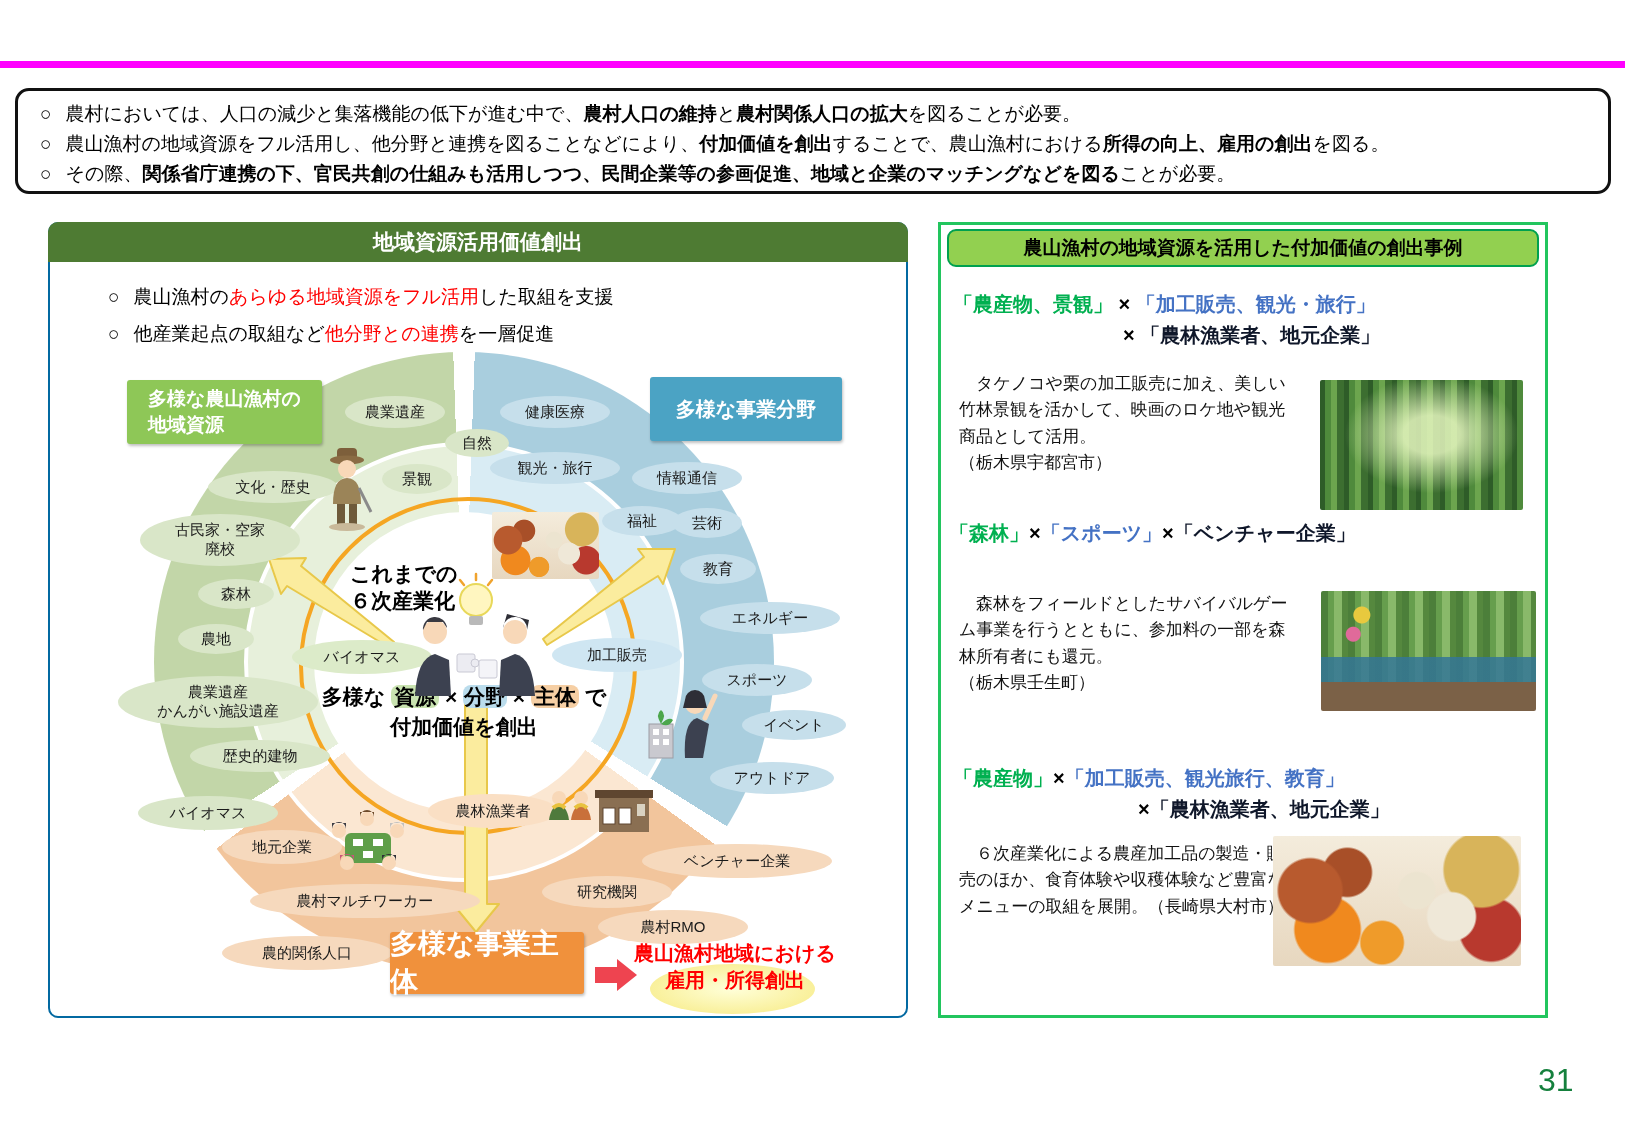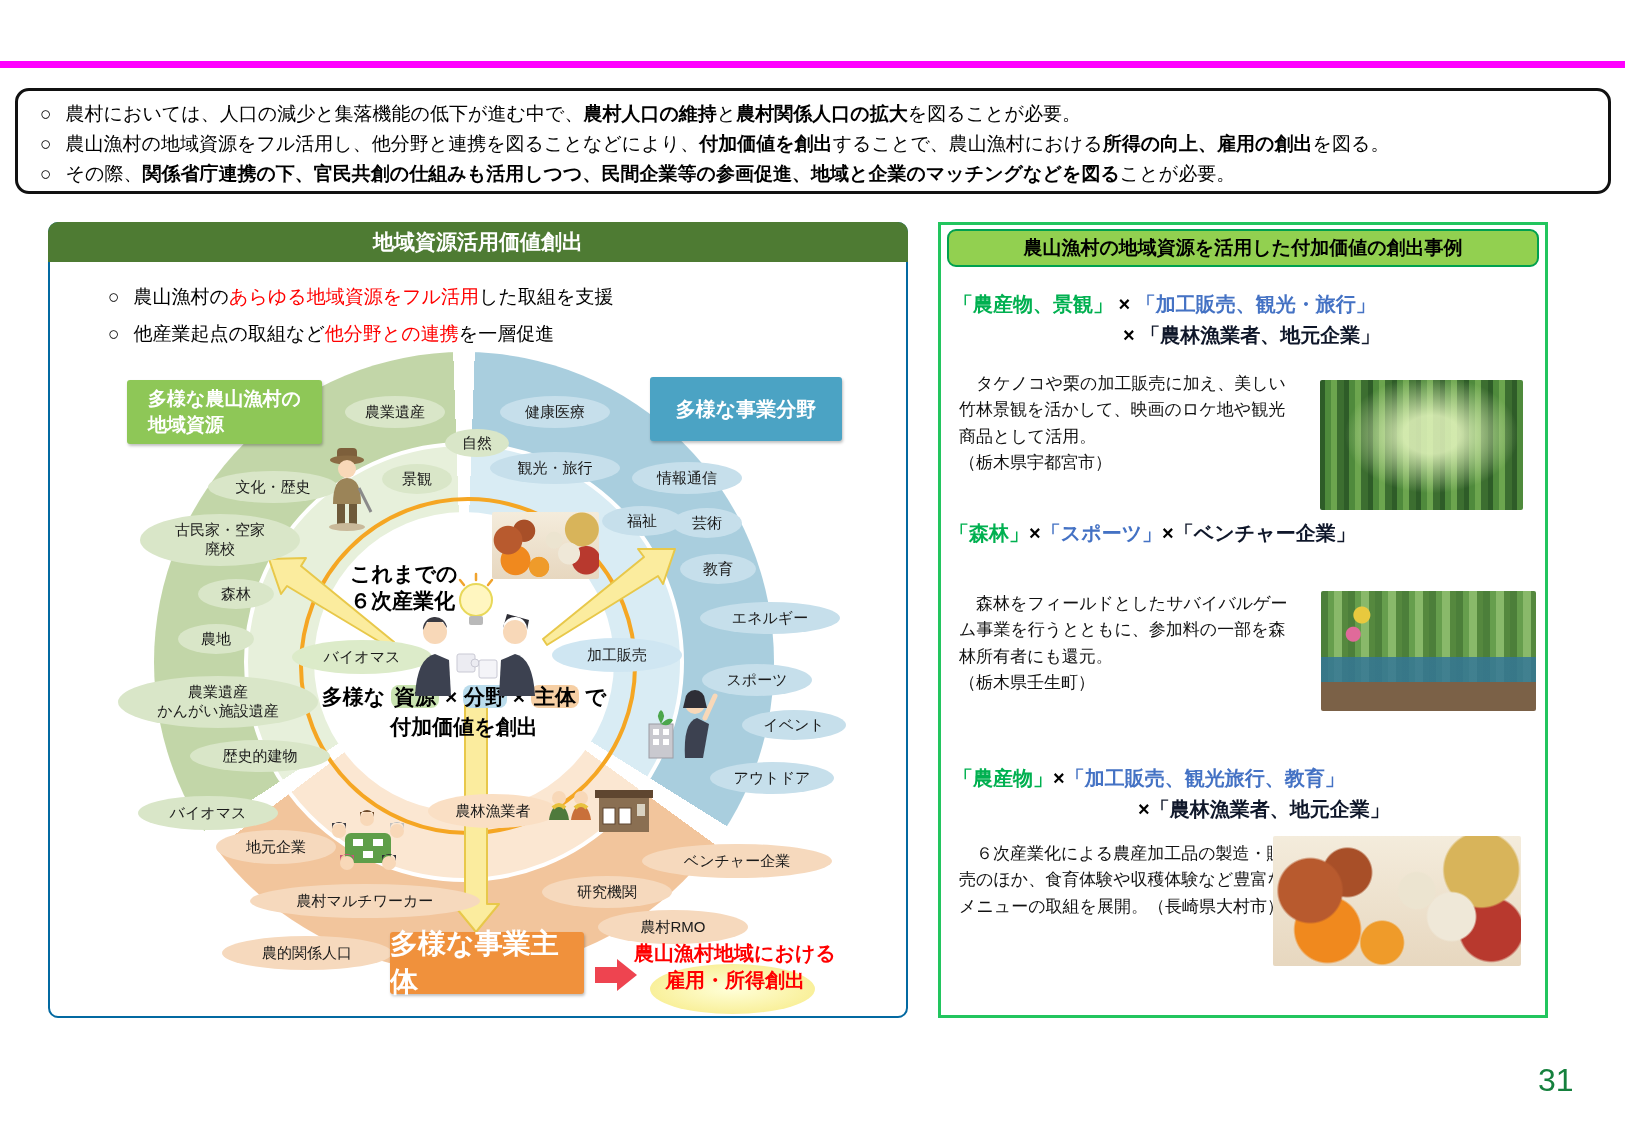--- a/index.html
+++ b/index.html
@@ -155,21 +155,21 @@
     <div class="bub bub-b" style="left:582px;top:238px;width:110px;height:32px">情報通信</div>
     <div class="bub bub-b" style="left:552px;top:282px;width:80px;height:30px">福祉</div>
     <div class="bub bub-b" style="left:622px;top:284px;width:70px;height:30px">芸術</div>
     <div class="bub bub-b" style="left:630px;top:330px;width:76px;height:30px">教育</div>
     <div class="bub bub-b" style="left:650px;top:378px;width:140px;height:32px">エネルギー</div>
     <div class="bub bub-bp" style="left:502px;top:414px;width:130px;height:34px">加工販売</div>
     <div class="bub bub-b" style="left:652px;top:440px;width:110px;height:32px">スポーツ</div>
     <div class="bub bub-b" style="left:692px;top:486px;width:104px;height:30px">イベント</div>
     <div class="bub bub-b" style="left:660px;top:538px;width:124px;height:32px">アウトドア</div>
 
-    <div class="bub bub-o" style="left:166px;top:606px;width:120px;height:34px">地元企業</div>
+    <div class="bub bub-o" style="left:172px;top:606px;width:120px;height:34px">地元企業</div>
     <div class="bub bub-o" style="left:200px;top:660px;width:230px;height:34px">農村マルチワーカー</div>
     <div class="bub bub-o" style="left:172px;top:712px;width:170px;height:34px">農的関係人口</div>
     <div class="bub bub-op" style="left:378px;top:570px;width:130px;height:34px">農林漁業者</div>
     <div class="bub bub-o" style="left:592px;top:620px;width:190px;height:34px">ベンチャー企業</div>
     <div class="bub bub-o" style="left:492px;top:652px;width:130px;height:32px">研究機関</div>
     <div class="bub bub-o" style="left:548px;top:686px;width:150px;height:34px">農村RMO</div>
 
     <div class="dlabel dlabel-res preline">多様な農山漁村の
 地域資源</div>
     <div class="dlabel dlabel-field">多様な事業分野</div>

